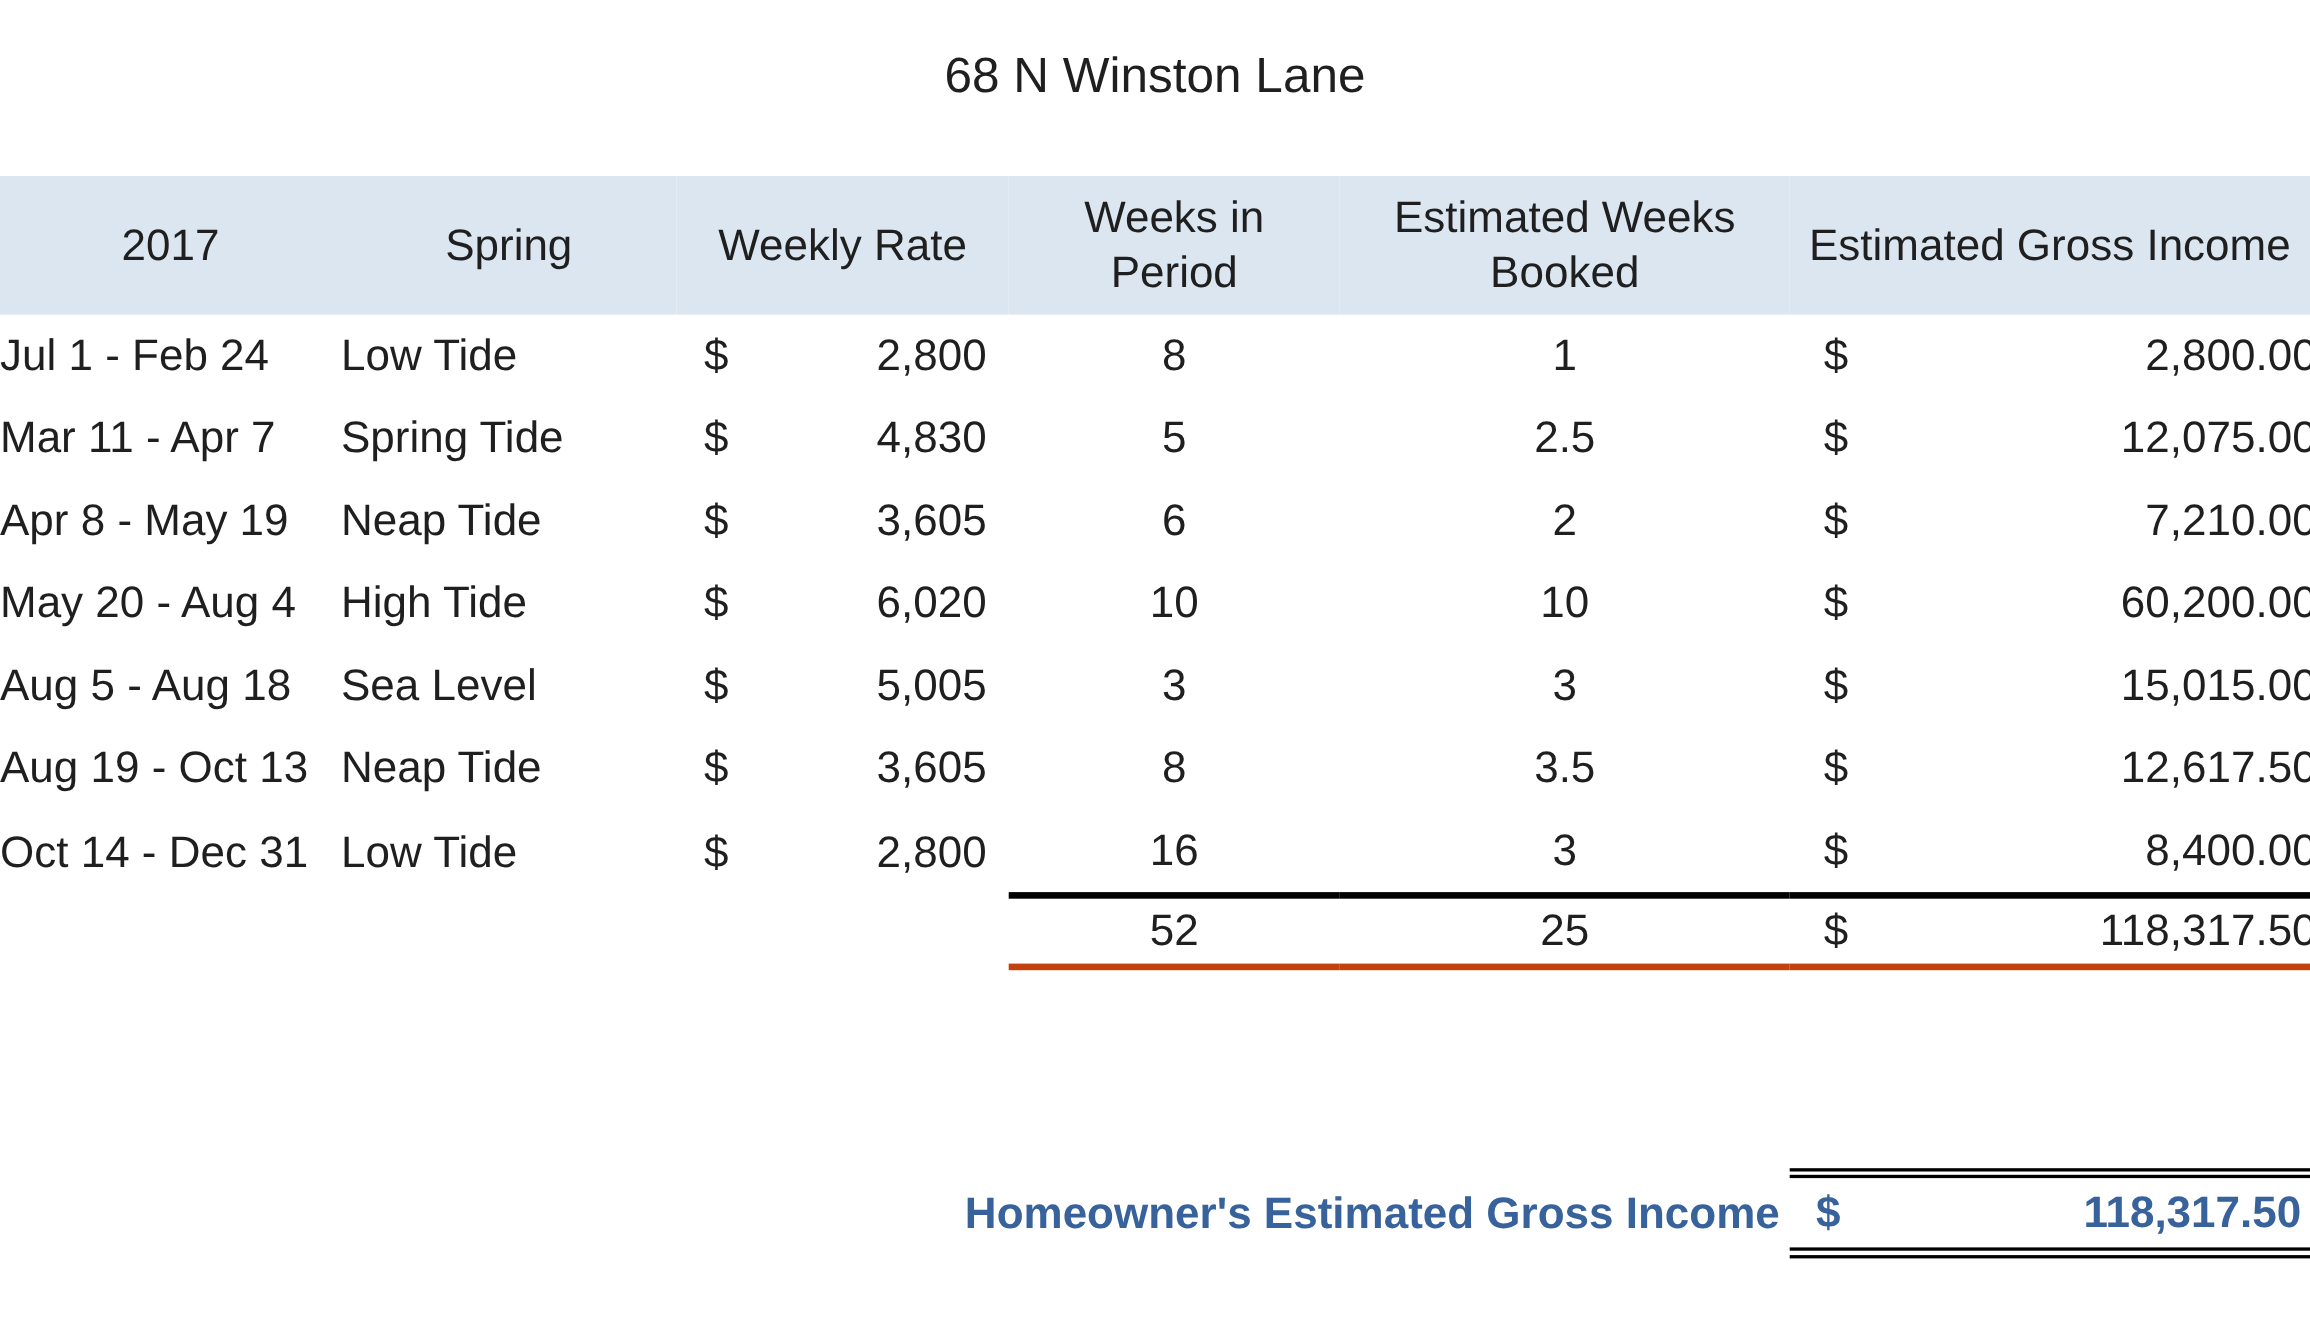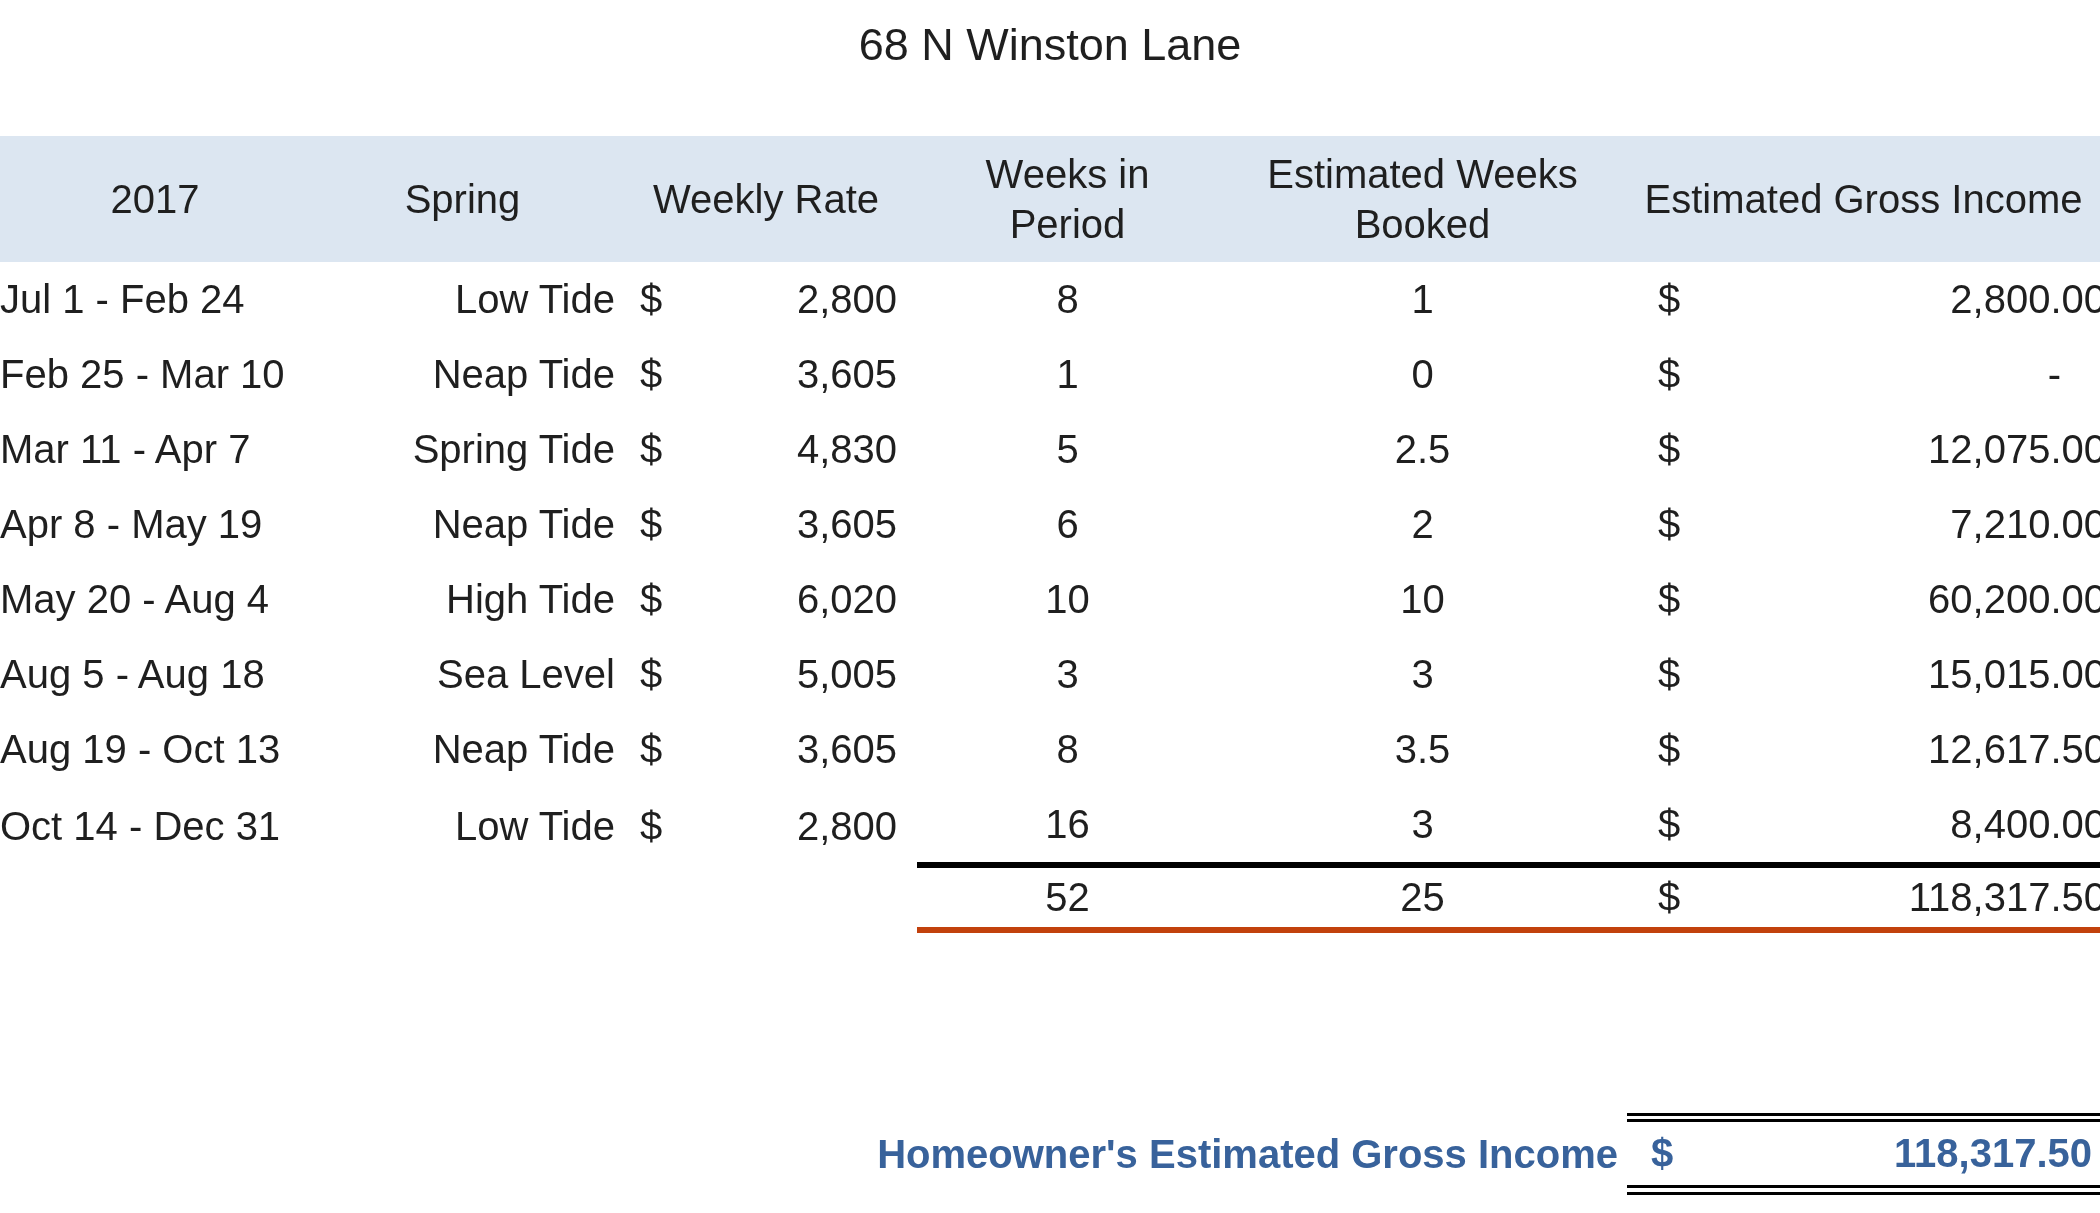--- a/index.html
+++ b/index.html
@@ -1,34 +1,34 @@
 <!DOCTYPE html>
 <html><head>
 <meta charset="utf-8">
 <style>
   html,body{margin:0;padding:0;}
   body{
     width:2100px;height:1213px;overflow:hidden;background:#ffffff;
     font-family:"Liberation Sans","DejaVu Sans",sans-serif;color:#1f1f1f;
   }
   .title{
-    padding-top:16px;text-align:center;font-size:45px;line-height:58px;
+    padding-top:40px;text-align:center;font-size:45px;line-height:58px;
   }
   table.sheet{
     border-collapse:collapse;table-layout:fixed;width:2100px;margin-top:62px;
   }
   table.sheet th{
     background:#dce6f1;font-weight:400;font-size:40px;line-height:50px;
     white-space:pre-line;vertical-align:middle;text-align:center;height:126px;padding:0;
   }
   table.sheet td{
     font-size:40px;height:75px;padding:0;vertical-align:middle;
   }
   td.c-period{text-align:left;padding-left:13px;}
-  td.c-season{text-align:right;padding-left:47px;}
+  td.c-season{text-align:left;padding-left:47px;}
   .acct{display:flex;justify-content:space-between;align-items:center;width:100%;}
   td.c-rate .acct{padding-left:25px;}
   td.c-rate .acct .val{padding-right:45px;}
   td.c-weeks{text-align:center;}
   td.c-booked{text-align:center;}
   td.c-income .acct{padding-left:31px;}
   td.c-income .acct .val{padding-right:25px;}
   td.c-income.dash .acct .val{padding-right:70px;}
   tr.totals-row td{height:59px;}
   tr.totals-row td.ruled{
@@ -90,38 +90,20 @@
         <td class="c-weeks">8</td>
         <td class="c-booked">1</td>
         <td class="c-income">
           <div class="acct">
             <span class="cur">$</span>
             <span class="val">2,800.00</span>
           </div>
         </td>
       </tr>
       <tr>
-        <td class="c-period">Feb 25 - Mar 10</td>
-        <td class="c-season">Neap Tide</td>
-        <td class="c-rate">
-          <div class="acct">
-            <span class="cur">$</span>
-            <span class="val">3,605</span>
-          </div>
-        </td>
-        <td class="c-weeks">1</td>
-        <td class="c-booked">0</td>
-        <td class="c-income dash">
-          <div class="acct">
-            <span class="cur">$</span>
-            <span class="val">-</span>
-          </div>
-        </td>
-      </tr>
-      <tr>
         <td class="c-period">Mar 11 - Apr 7</td>
         <td class="c-season">Spring Tide</td>
         <td class="c-rate">
           <div class="acct">
             <span class="cur">$</span>
             <span class="val">4,830</span>
           </div>
         </td>
         <td class="c-weeks">5</td>
         <td class="c-booked">2.5</td>

